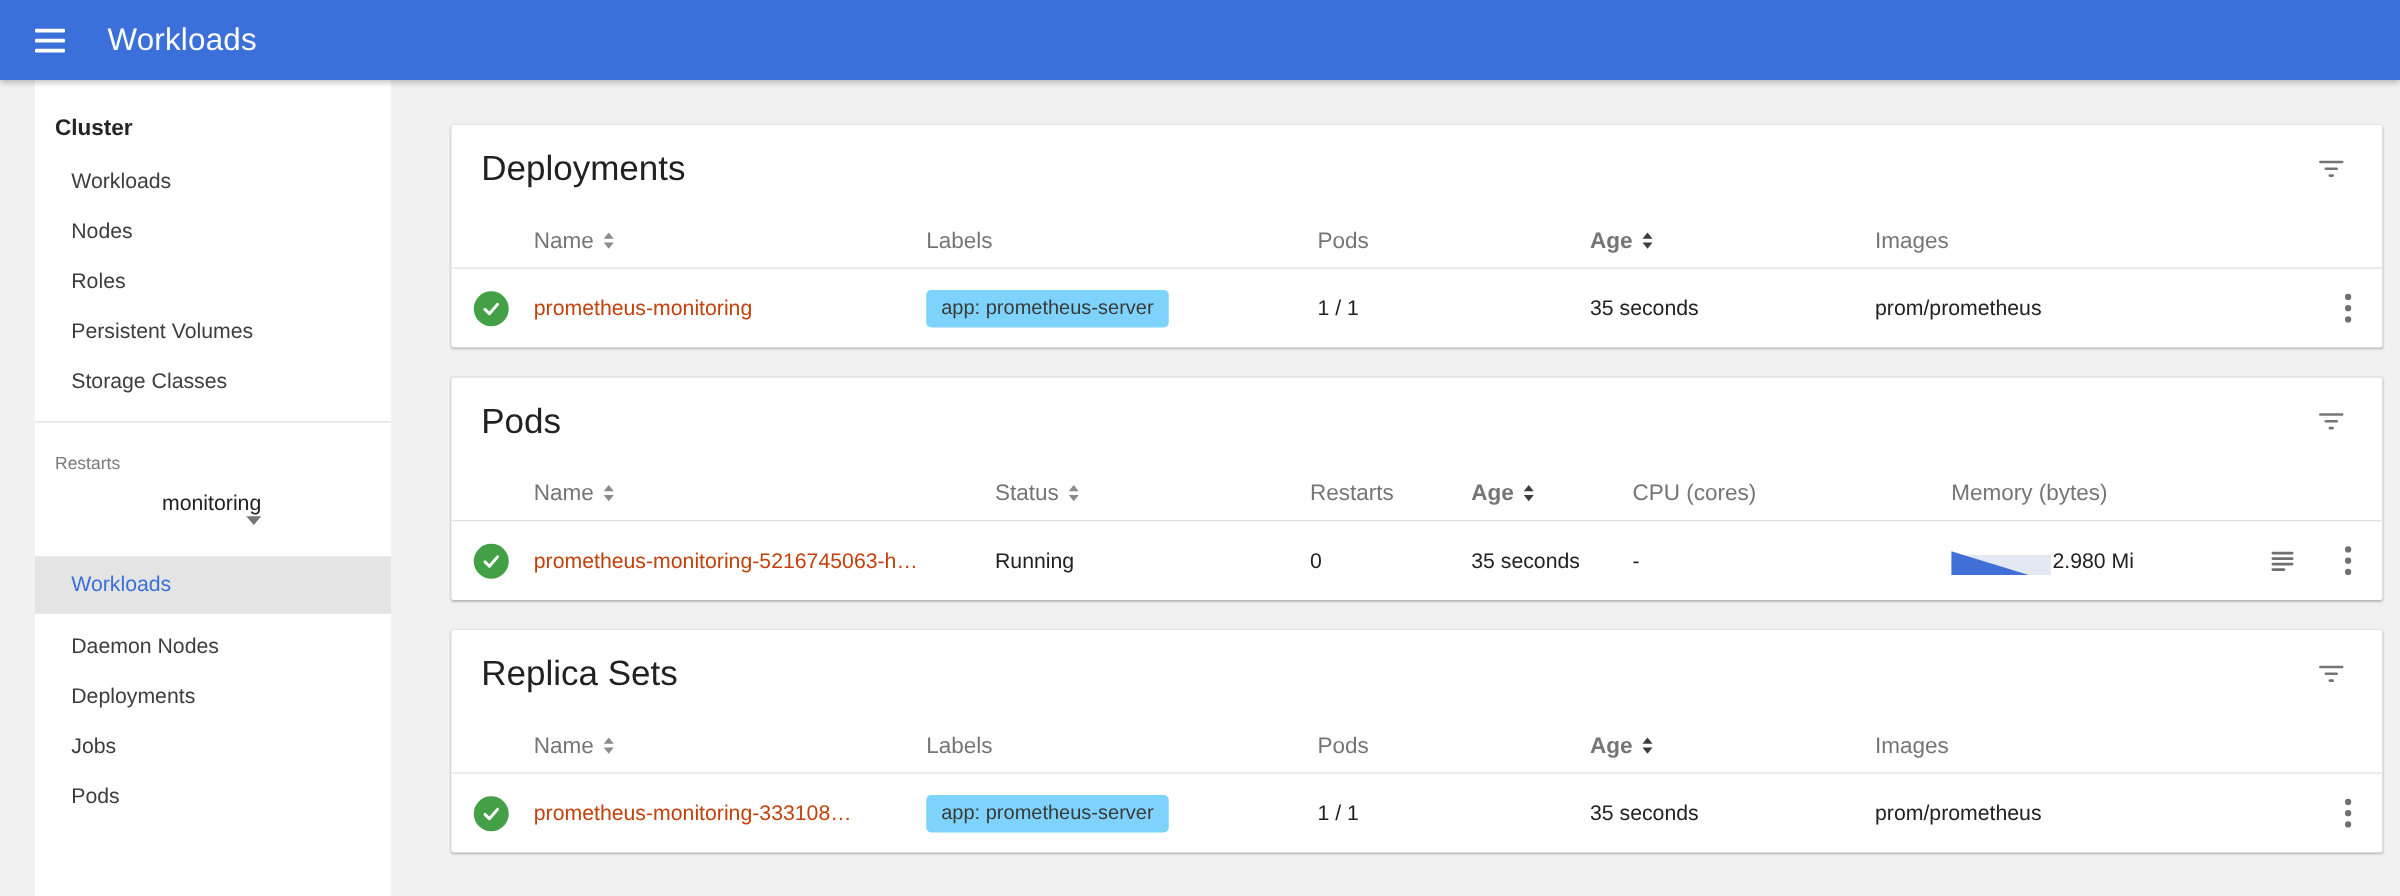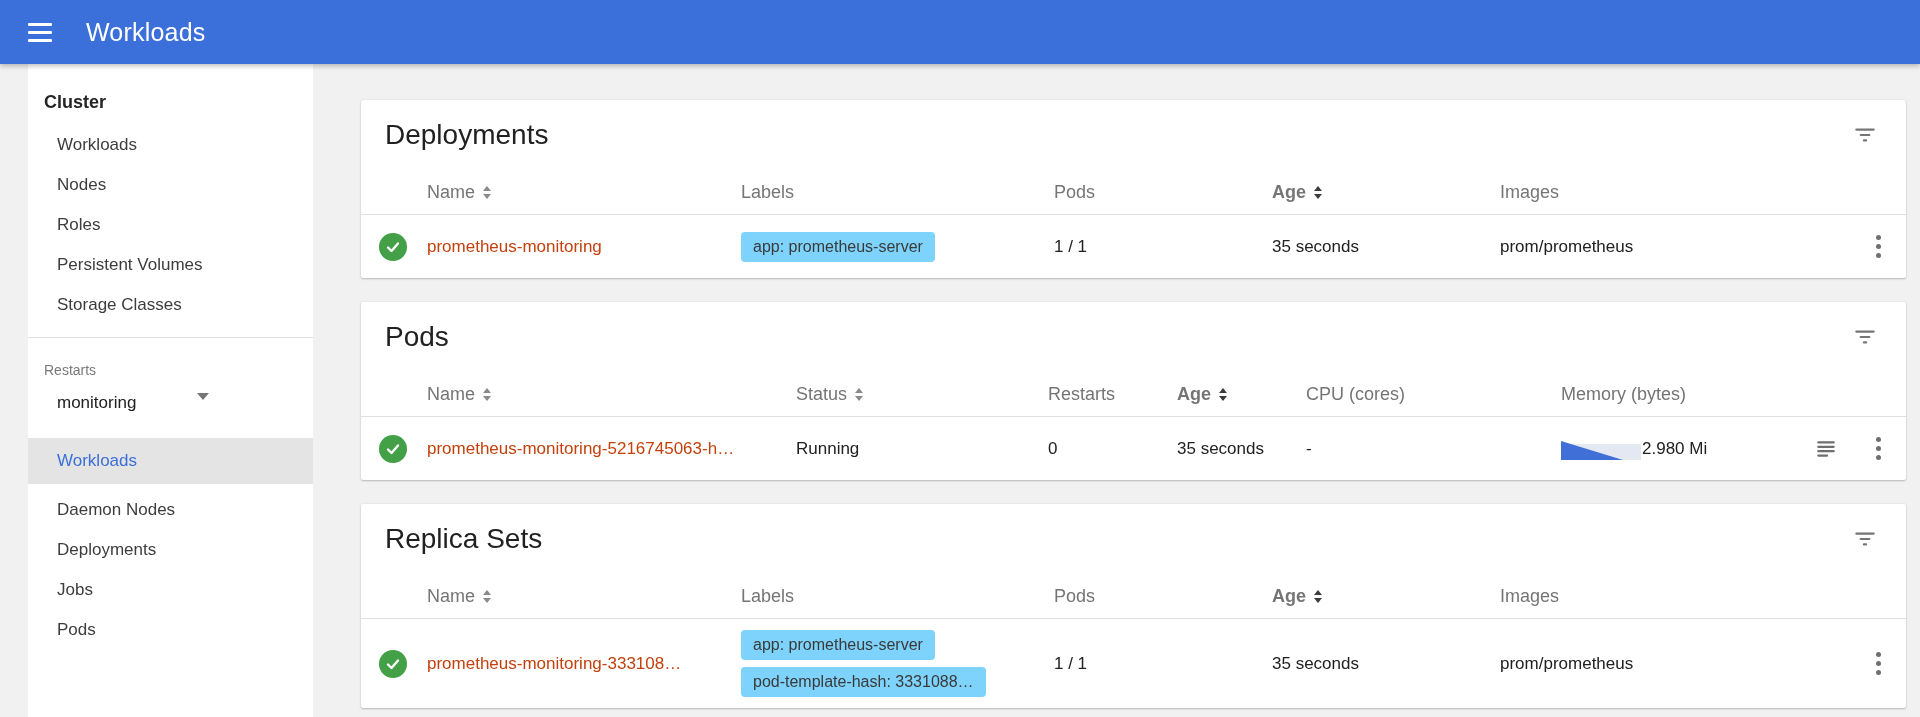--- a/index.html
+++ b/index.html
@@ -15,21 +15,21 @@
 
   
   .layout { display:flex; height:653px;margin-left:28px; }
 
   
   .sidebar { width:285px; background:#fff; flex-shrink:0; padding-top:28px; }
   .section-title { font-size:18px; font-weight:600; color:#252525; padding:0 16px 12px 16px; }
   .nav-item { display:block; font-size:17px; color:#3d3d3d; padding:10px 16px 10px 29px; text-decoration:none; cursor:pointer; }
   .nav-divider { border-top:1px solid #e1e1e1; margin-top:12px; }
   .ns-label { font-size:14px; color:#797979; padding:24px 16px 8px 16px; }
-  .ns-select { display:flex; align-items:flex-start; justify-content:space-between; width:152px; margin-left:29px; font-size:17px; color:#212121; cursor:pointer; padding:7px 0; }
+  .ns-select { display:flex; align-items:flex-end; justify-content:space-between; width:152px; margin-left:29px; font-size:17px; color:#212121; cursor:pointer; padding:7px 0;flex-direction:column; }
   .caret-down { width:0; height:0; border-left:6px solid transparent; border-right:6px solid transparent; border-top:7px solid #757575; }
   .nav-selected { display:block; background:#e4e4e4; color:#3b6fd9; font-size:17px; padding:13px 16px 13px 29px; margin-top:18px; text-decoration:none; cursor:pointer; }
   .subnav { padding-top:6px; }
 
   
   .content { flex:1; padding:36px 14px 0 48px; display:flex; flex-direction:column; gap:24px; overflow:hidden; }
   .card { background:#fff; border-radius:2px; box-shadow:0 1px 2px rgba(0,0,0,.22), 0 0 2px rgba(0,0,0,.1); }
   .card-title-row { display:flex; align-items:center; justify-content:space-between; height:70px; padding:0 24px; }
   .card-title { font-size:28px; font-weight:400; color:#212121; }
   .icon-btn { background:none; border:none; cursor:pointer; padding:4px; display:flex; align-items:center; }
@@ -287,21 +287,20 @@
         </div>
         <div class="t-row grid-a">
           <span class="status-ok">
             <svg width="18" height="18" viewBox="0 0 18 18">
                 <polyline points="4,9.5 7.5,13 14,5.5" fill="none" stroke="#fff" stroke-width="2.4" stroke-linecap="round" stroke-linejoin="round"></polyline>
               </svg>
           </span>
           <a class="link cell-pad">prometheus-monitoring-333108…</a>
           <div class="chips-col">
             <span class="chip">app: prometheus-server</span>
-            <span class="chip">pod-template-hash: 3331088…</span>
           </div>
           <div class="cell-pad">1 / 1</div>
           <div class="cell-pad">35 seconds</div>
           <div class="cell-pad">prom/prometheus</div>
           <button class="dots">
               <i></i>
               <i></i>
               <i></i>
             </button>
         </div>

